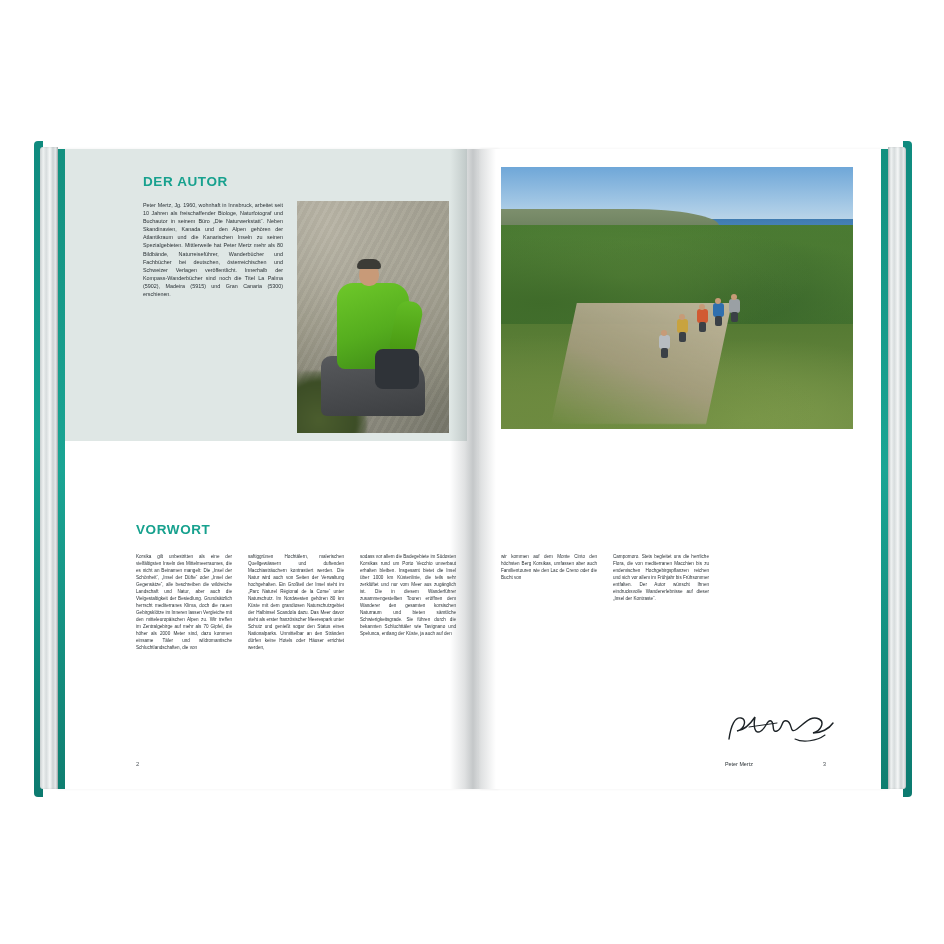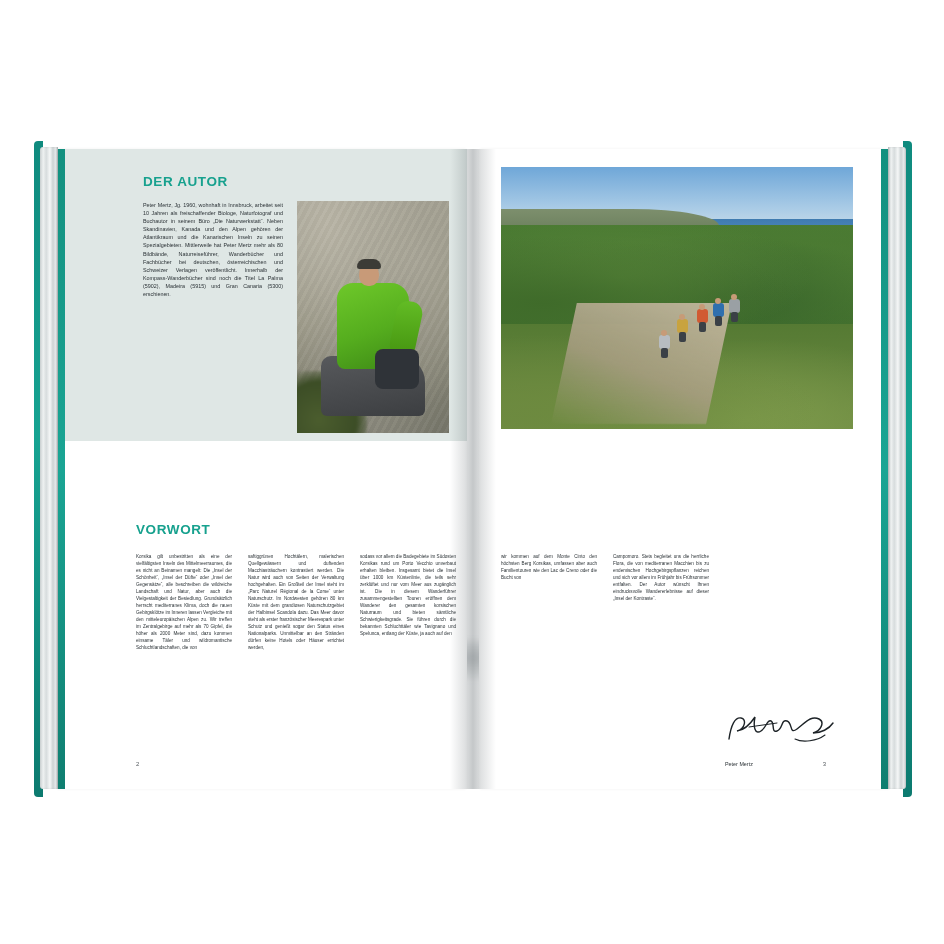--- a/index.html
+++ b/index.html
@@ -65,21 +65,21 @@
   .cover-strip.right { right: 0px; border-radius: 0 4px 4px 0; }
 
   
   .page {
     position: absolute;
     top: 16px;
     width: 409px;
     height: 640px;
     background: #ffffff;
   }
-  .page.left  { left: 24px;  box-shadow: -1px 0 3px rgba(0,0,0,.06); }
+  .page.left  { left: 24px;  box-shadow: -1px 0 3px rgba(0,0,0,.06); padding-left: 33px; }
   .page.right { right: 24px; box-shadow:  1px 0 3px rgba(0,0,0,.06); }
 
   
   .page-accent {
     position: absolute;
     top: 0;
     width: 7px;
     height: 100%;
     background: linear-gradient(180deg,#13907f 0%, #1aa594 50%, #0f7e70 100%);
   }

